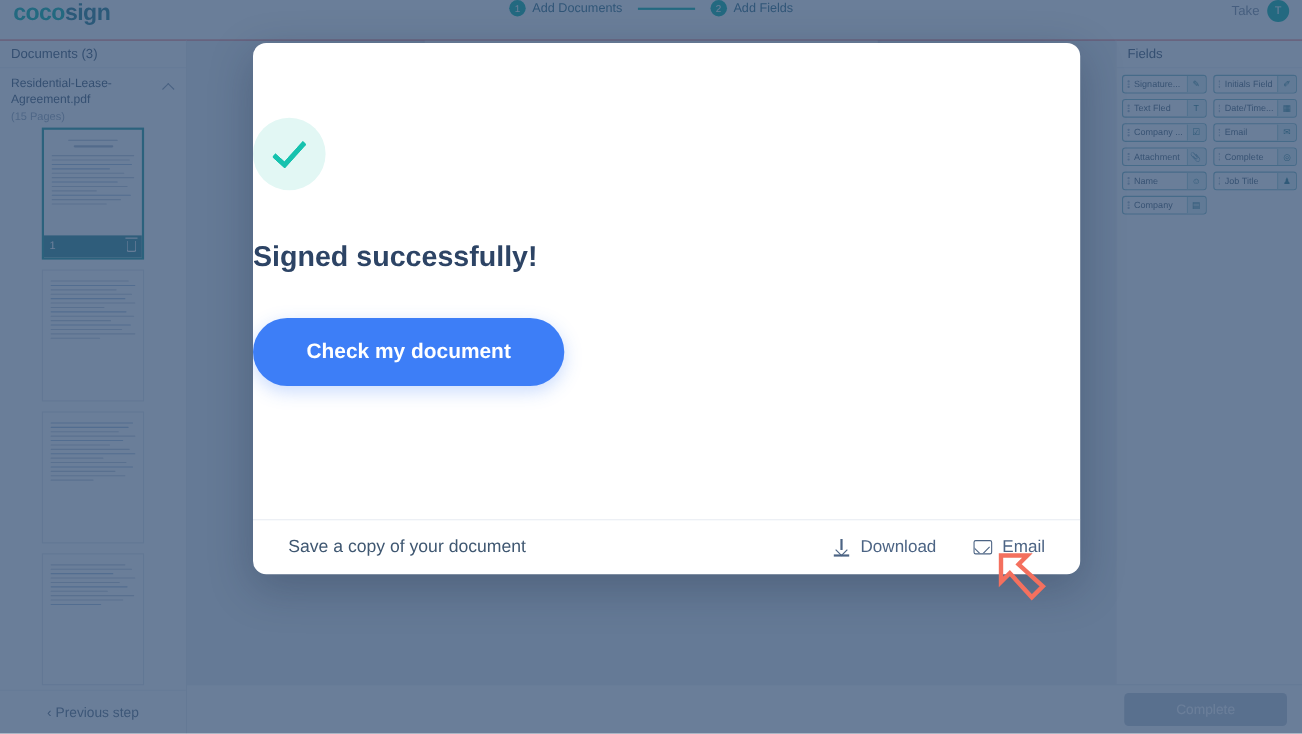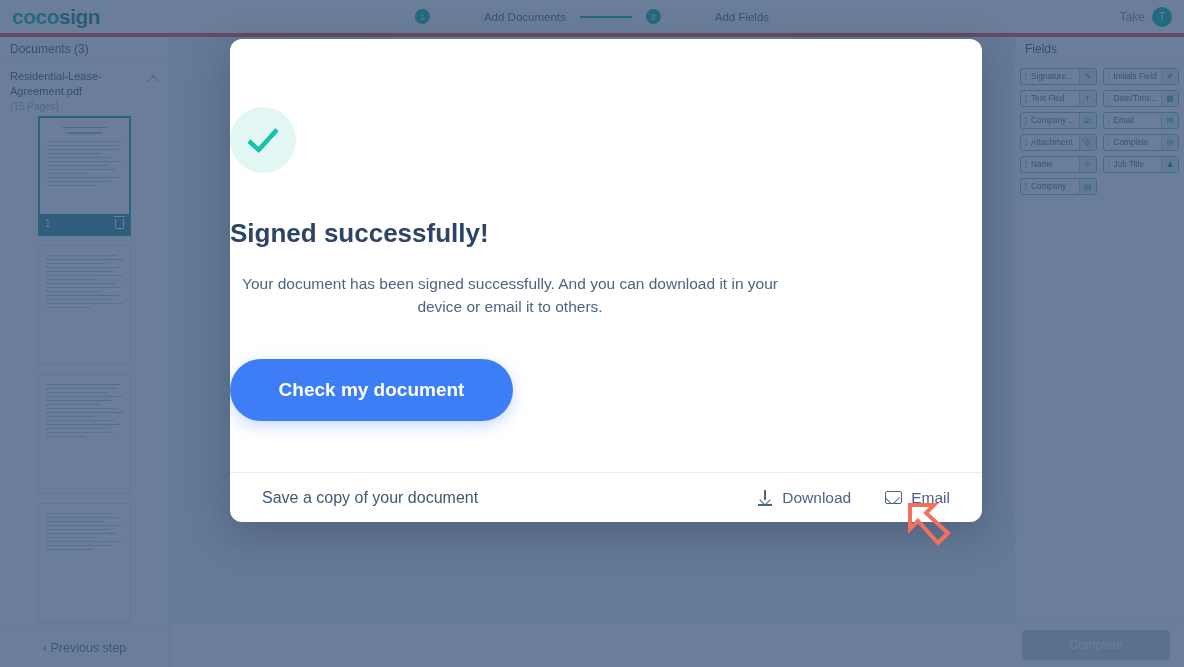--- a/index.html
+++ b/index.html
@@ -9,39 +9,39 @@
     overflow: hidden;
     background: #f3f5f8;
   }
   #app { position: relative; width: 1184px; height: 667px; }
 
   
   .app-layer { position: absolute; inset: 0; background: #f2f4f7; }
 
   .topbar {
     position: absolute; top: 0; left: 0; right: 0; height: 37px;
-    background: #ffffff; border-bottom: 4px solid #ef4444;
-    display: flex; align-items: center;
+    background: #ffffff; border-bottom: 1px solid #ef4444;
+    display: flex; align-items: flex-start;
   }
   .logo {
     margin-left: 12px; font-size: 21px; font-weight: bold;
     letter-spacing: -0.5px; color: #00b3a4;
   }
   .logo .c2 { color: #1f7a8c; }
   .steps {
     position: absolute; left: 50%; transform: translateX(-50%);
     display: flex; align-items: center; gap: 8px;
   }
   .step { display: flex; align-items: center; gap: 6px; }
   .step-num {
     width: 15px; height: 15px; border-radius: 50%;
     background: #00b3a4; color: #fff; font-size: 9px;
     display: flex; align-items: center; justify-content: center;
   }
-  .step-label { font-size: 11.5px; color: #2f6e87; margin-left: 48px; }
+  .step-label { font-size: 11.5px; color: #2f6e87; }
   .step-line { width: 52px; height: 2px; background: #00b3a4; margin: 0 6px; }
   .topbar-right {
     position: absolute; right: 12px; display: flex; align-items: center; gap: 7px;
   }
   .take-label { font-size: 12px; color: #7e8ea0; }
   .avatar {
     width: 20px; height: 20px; border-radius: 50%; background: #00b3a4;
     color: #fff; font-size: 10px; display: flex;
     align-items: center; justify-content: center;
   }
@@ -504,21 +504,20 @@
   </div>
 
   <div class="overlay"></div>
 
   <div class="modal">
     <div class="modal-body">
       <div class="ok-circle">
         <div class="ok-check"></div>
       </div>
       <div class="modal-title">Signed successfully!</div>
-      <div class="modal-desc">Your document has been signed successfully. And you can download it in your device or email it to others.</div>
       <button class="cta">Check my document</button>
     </div>
     <div class="modal-footer">
       <div class="footer-label">Save a copy of your document</div>
       <div class="footer-actions">
         <div class="faction">
           <span class="ic-download">
               <span class="base"></span>
             </span>
           <span>Download</span>

